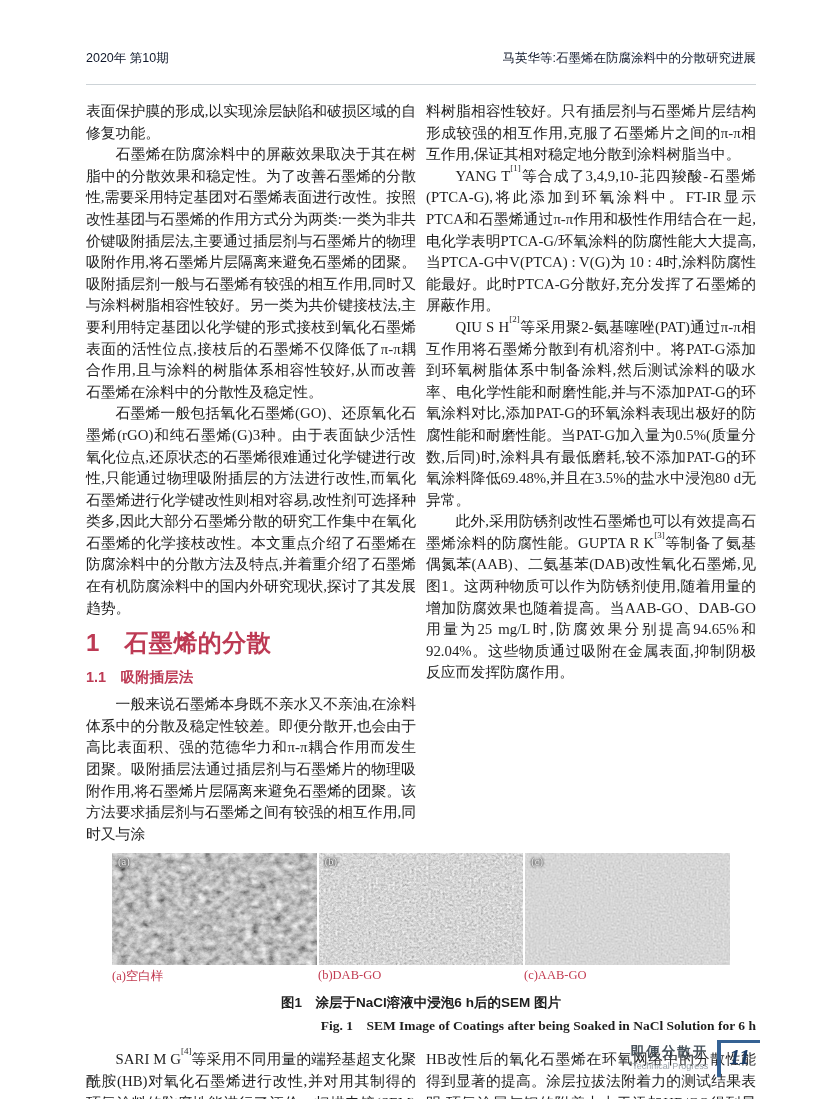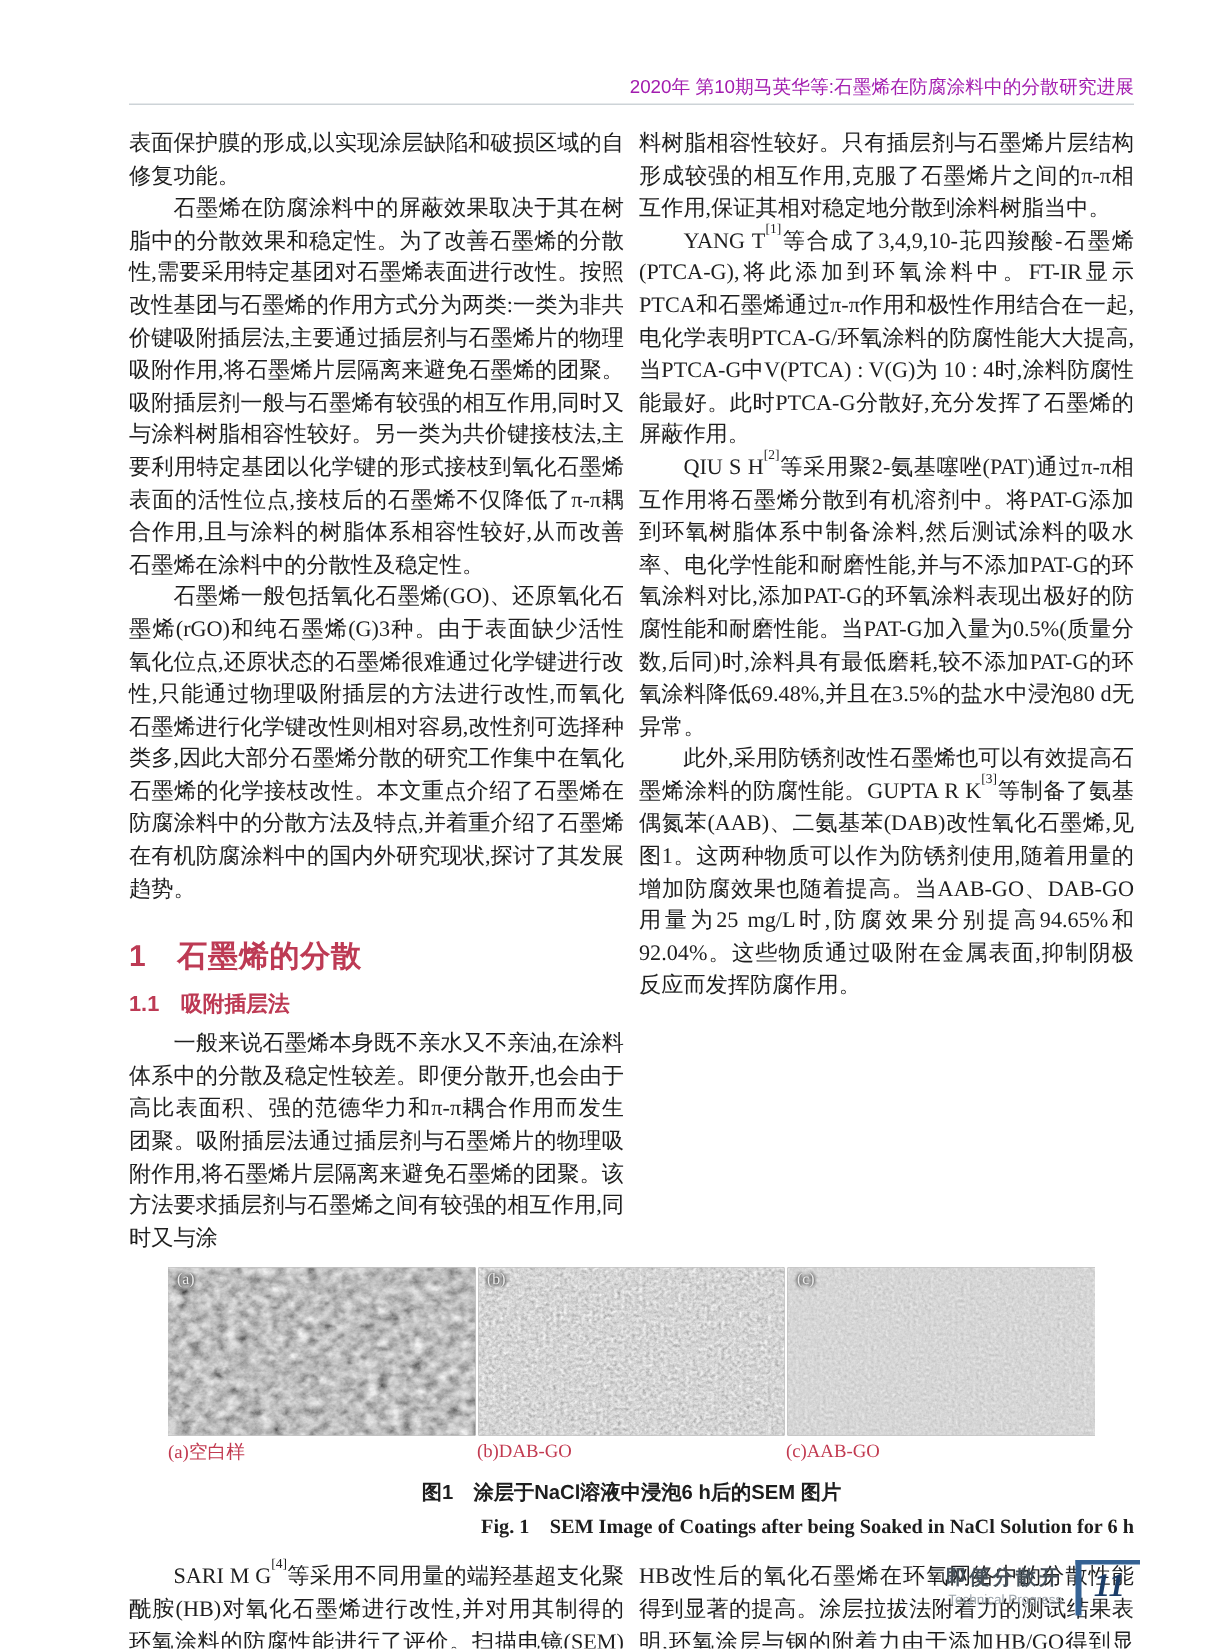--- a/index.html
+++ b/index.html
@@ -2,31 +2,31 @@
 <html lang="zh"><head>
 <meta charset="utf-8">
 <style>
   html,body{margin:0;padding:0;}
   body{
     width:816px;height:1099px;background:#ffffff;position:relative;overflow:hidden;
     font-family:"Liberation Serif","DejaVu Serif",serif;color:#1e1e1e;
   }
   .content{margin-left:86px;width:670px;}
   
-  .pg-header{padding-top:50px;display:flex;justify-content:flex-end;
+  .pg-header{padding-top:50px;display:flex;justify-content:space-between;
     font-family:"Liberation Sans","DejaVu Sans",sans-serif;
-    font-size:12.5px;color:#a21caf;border-bottom:1px solid #cdd3d7;padding-bottom:2px;}
+    font-size:12.5px;color:#0f172a;border-bottom:1px solid #cdd3d7;padding-bottom:17px;}
   
   .cols{display:flex;gap:10px;margin-top:16px;}
   .col{width:330px;}
   .col p{margin:0;font-size:14.8px;line-height:21.6px;text-align:justify;text-justify:inter-ideograph;}
   .col p.indent{text-indent:2em;}
   .col sup{font-size:9px;position:relative;top:-0.45em;line-height:0;}
   .col .h1{font-family:"Liberation Sans","DejaVu Sans",sans-serif;font-weight:bold;
-    font-size:20px;color:#bd3a54;margin:20px 0 9px;letter-spacing:0.5px;}
+    font-size:24px;color:#bd3a54;margin:8px 0 9px;letter-spacing:0.5px;}
   .col .h2{font-family:"Liberation Sans","DejaVu Sans",sans-serif;font-weight:bold;
     font-size:14.5px;color:#bd3a54;margin:0 0 7px;}
   
   figure{margin:8px 0 0;padding:0;}
   .panels{display:flex;gap:2px;width:618px;margin:0 auto;height:112px;}
   .panel{position:relative;flex:1;overflow:hidden;background:#8a8a8a;}
   .panel svg{display:block;width:100%;height:112px;}
   .plabel{position:absolute;top:3px;left:6px;color:#eeeeee;font-size:10.5px;
     text-shadow:0 0 3px #222,0 0 2px #222;}
   .subcaps{display:flex;width:618px;margin:3px auto 0;}

